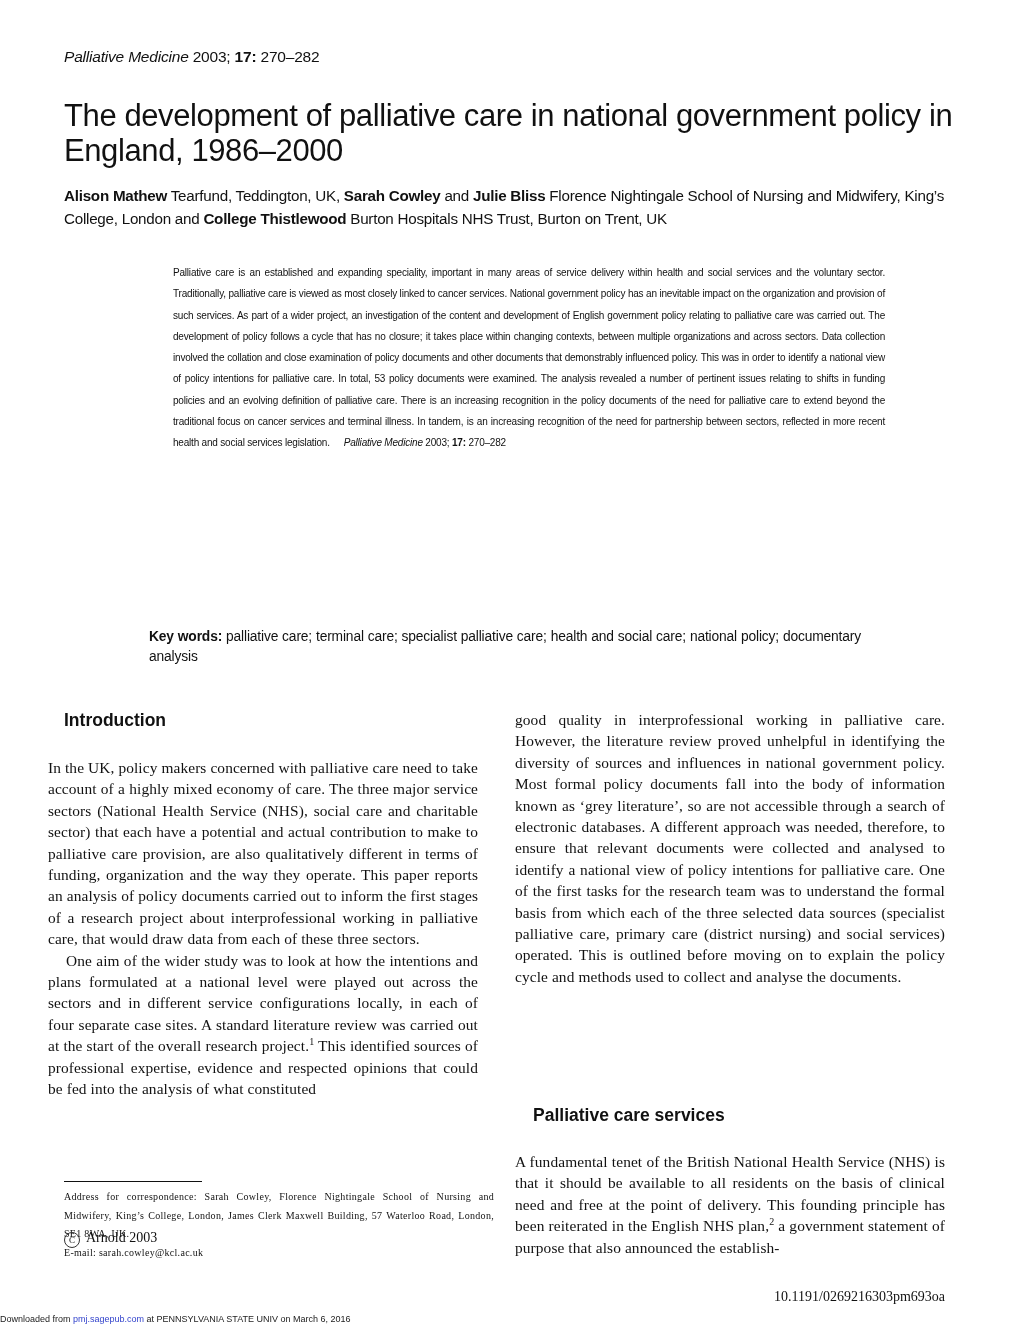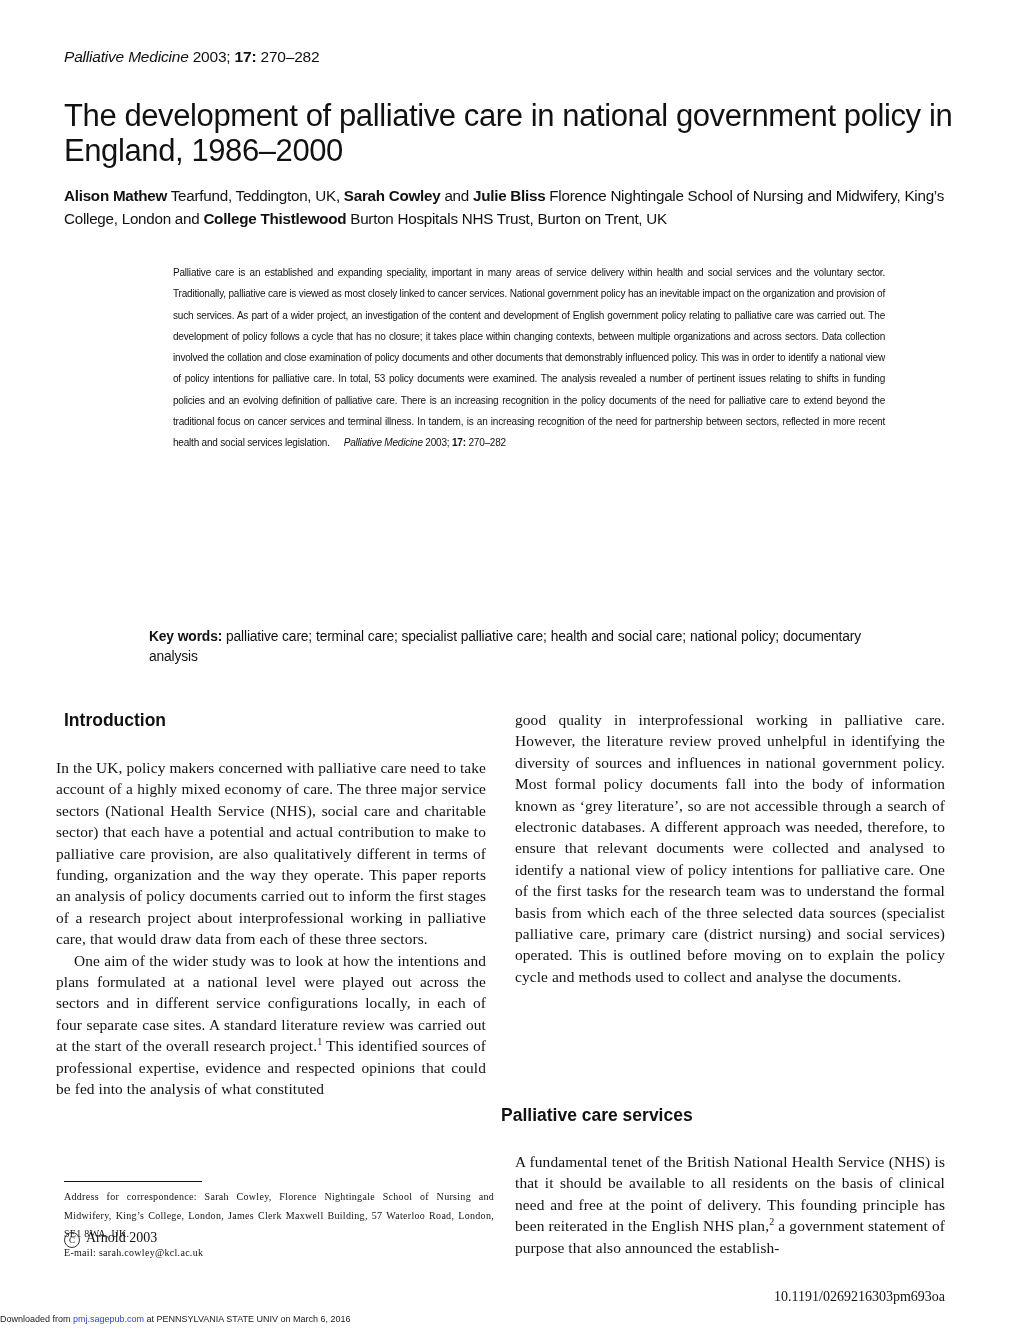--- a/index.html
+++ b/index.html
@@ -17,26 +17,26 @@
     #authors { left: 64px; top: 185px; width: 885px; font-size: 15.2px; line-height: 22.5px; letter-spacing: -0.25px; }
     #authors b { font-weight: bold; }
 
     #abstract { left: 149px; top: 262px; width: 712px; font-size: 10px; line-height: 21.3px; text-align: justify; letter-spacing: -0.2px; margin-left: 24px; }
     #abstract .cite { margin-left: 14px; }
 
     #keywords { left: 149px; top: 627px; width: 712px; font-size: 13.8px; line-height: 20px; text-align: justify; letter-spacing: -0.15px; }
 
     .heading { font-size: 17.5px; font-weight: bold; margin: 0; }
     #intro-heading { left: 64px; top: 710px; }
-    #pcs-heading { left: 501px; top: 1105px; }
+    #pcs-heading { left: 533px; top: 1105px; }
 
     .col { font-size: 15.4px; line-height: 21.4px; text-align: justify; letter-spacing: 0.1px; }
     .col p { margin: 0; }
     .col p.indent { text-indent: 18px; }
-    #intro-body { left: 56px; top: 757px; width: 430px; }
+    #intro-body { left: 48px; top: 757px; width: 430px; }
     #right-col-top { left: 515px; top: 709px; width: 430px; }
     #pcs-body { left: 515px; top: 1151px; width: 430px; }
     sup { font-size: 10px; line-height: 0; vertical-align: 6px; }
 
     #footnote-rule { left: 64px; top: 1181px; width: 138px; height: 1px; background: #111; }
     #footnote { left: 64px; top: 1188px; width: 430px; font-size: 10px; line-height: 18.5px; text-align: justify; letter-spacing: 0.3px; }
 
     #copyright { left: 64px; top: 1230px; font-size: 14px; }
     #copyright .c-icon { display: inline-block; width: 14px; height: 14px; border: 1px solid #333; border-radius: 50%; font-size: 9px; line-height: 14px; text-align: center; margin-right: 6px; vertical-align: -1px; }
 

